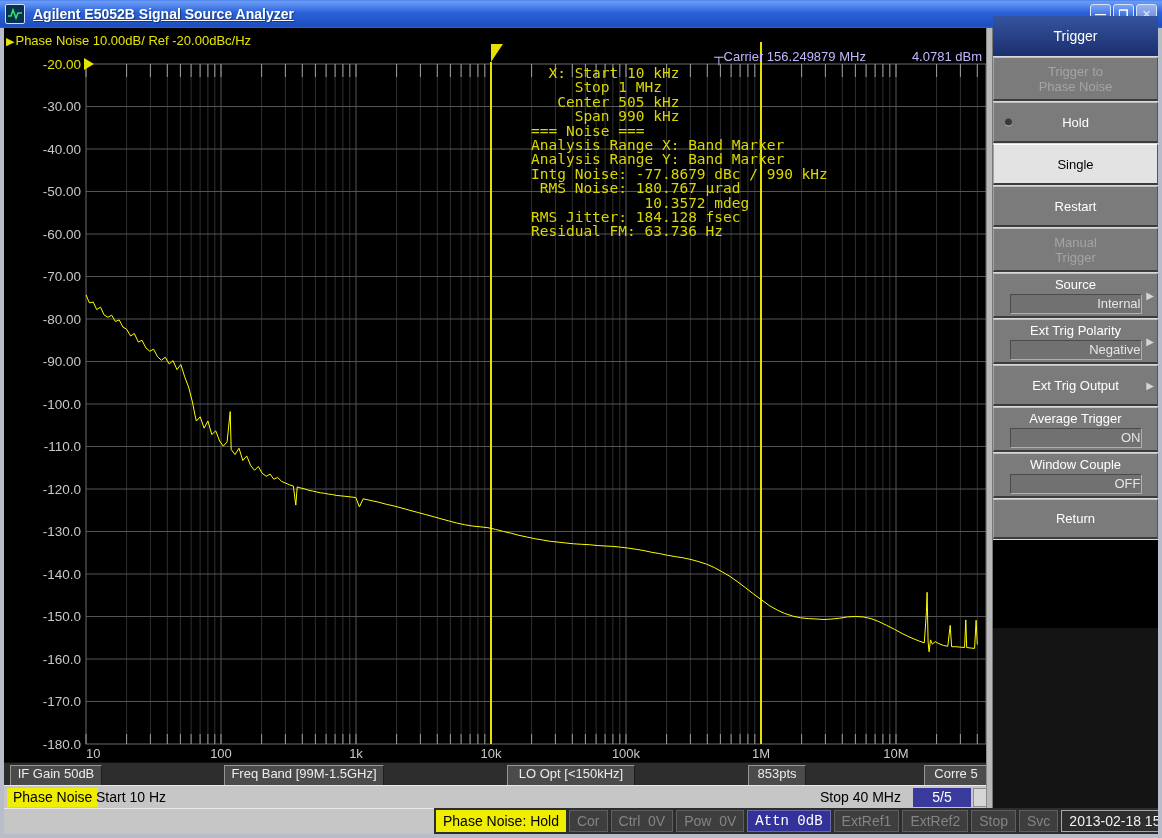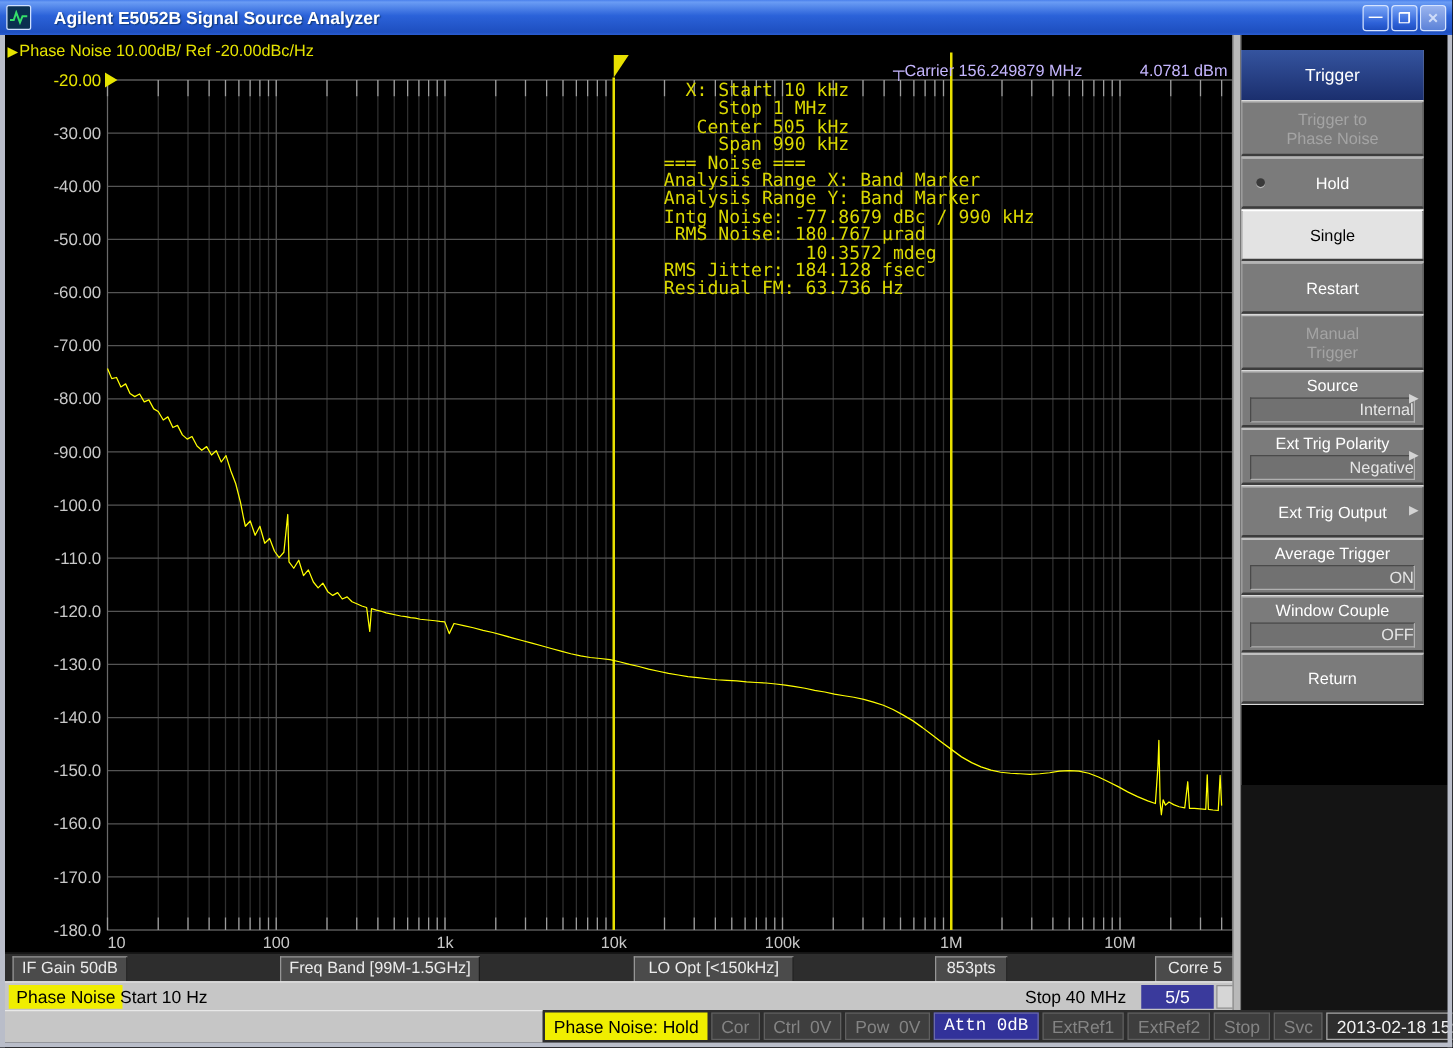--- a/index.html
+++ b/index.html
@@ -5,22 +5,22 @@
   html,body{margin:0;padding:0;background:#000;}
   body{position:relative;width:1162px;height:838px;overflow:hidden;
        font-family:"Liberation Sans",sans-serif;-webkit-font-smoothing:antialiased;}
 
   
   .titlebar{position:absolute;top:0;left:0;width:1162px;height:28px;box-sizing:border-box;
     background:linear-gradient(#4a80ec 0%,#6a9cf4 6%,#2b62d9 45%,#1e4fc0 92%,#2a5cd0 100%);
     display:flex;align-items:center;padding:0 5px;}
   .app-icon{width:18px;height:18px;border-radius:2px;background:#0a3050;border:1px solid #cfe0ff;
     display:flex;align-items:center;justify-content:center;flex:0 0 auto;}
-  .title-text{color:#fff;font-weight:bold;font-size:14px;margin-left:18px;flex:1;
-    text-shadow:1px 1px 1px #123a7a;white-space:nowrap;}
+  .title-text{color:#fff;font-weight:bold;font-size:14px;margin-left:8px;flex:1;
+    text-shadow:1px 1px 1px #123a7a;white-space:nowrap;text-decoration:underline;}
   .winbtns{display:flex;gap:2px;}
   .winbtn{width:21px;height:21px;border-radius:3px;border:1px solid #d6e4ff;box-sizing:border-box;
     background:linear-gradient(#7aa6f8,#2e62d8 70%,#1e4ec0);color:#fff;font-size:11px;font-weight:bold;
     display:flex;align-items:center;justify-content:center;cursor:default;}
   .winbtn.close{background:linear-gradient(#9ab4ee,#5c82d8);color:#cfdcf8;}
 
   
   .edge{position:absolute;background:#b9bdc9;}
   .edge.left{left:0;top:28px;width:4px;height:810px;}
   .edge.right{left:1158px;top:28px;width:4px;height:810px;}
@@ -62,21 +62,21 @@
   .row3-items{position:absolute;left:432px;top:0;height:26px;display:flex;align-items:center;gap:3px;}
   .chip{height:22px;line-height:22px;padding:0 7px;font-size:14px;white-space:pre;box-sizing:border-box;}
   .chip.hold{background:#f0ee00;color:#000;}
   .chip.dim{background:#3e3e3e;border:1px solid #5f5f5f;color:#848484;line-height:20px;}
   .chip.on{background:#32329a;border:1px solid #6a6aa8;color:#fff;line-height:20px;font-family:Liberation Mono, monospace;}
   .chip.date{background:#2e2e2e;border:1px solid #a8a8a8;color:#f2f2f2;line-height:20px;}
 
   
   .splitter{position:absolute;left:986px;top:28px;width:7px;height:780px;background:#b9b9b9;
     border-left:1px solid #8a8a8a;border-right:1px solid #777;box-sizing:border-box;}
-  .sidebar{position:absolute;left:993px;top:40px;width:146px;background:#d9d9d9;}
+  .sidebar{position:absolute;left:993px;top:16px;width:165px;background:#d9d9d9;}
   .sb-head{height:40px;background:linear-gradient(#35549f,#1b2f6e);color:#fff;font-size:14px;
     display:flex;align-items:center;justify-content:center;margin-bottom:1px;}
   .sbtn{position:relative;box-sizing:border-box;margin-bottom:1px;background:#7b7b7b;
     border-top:1px solid #c0c0c0;border-left:1px solid #a2a2a2;border-right:1px solid #565656;
     border-bottom:2px solid #3c3c3c;color:#fff;font-size:13px;line-height:15px;
     display:flex;flex-direction:column;align-items:center;justify-content:center;cursor:default;}
   .sbtn.h40{height:40px}.sbtn.h41{height:41px}.sbtn.h44{height:44px}.sbtn.h45{height:45px}
   .sbtn.selected{background:#e3e3e3;color:#000;border-top-color:#fff;}
   .sbtn.disabled{color:#a4a4a4;}
   .valbox{width:130px;height:18px;line-height:18px;text-align:right;background:#717171;

